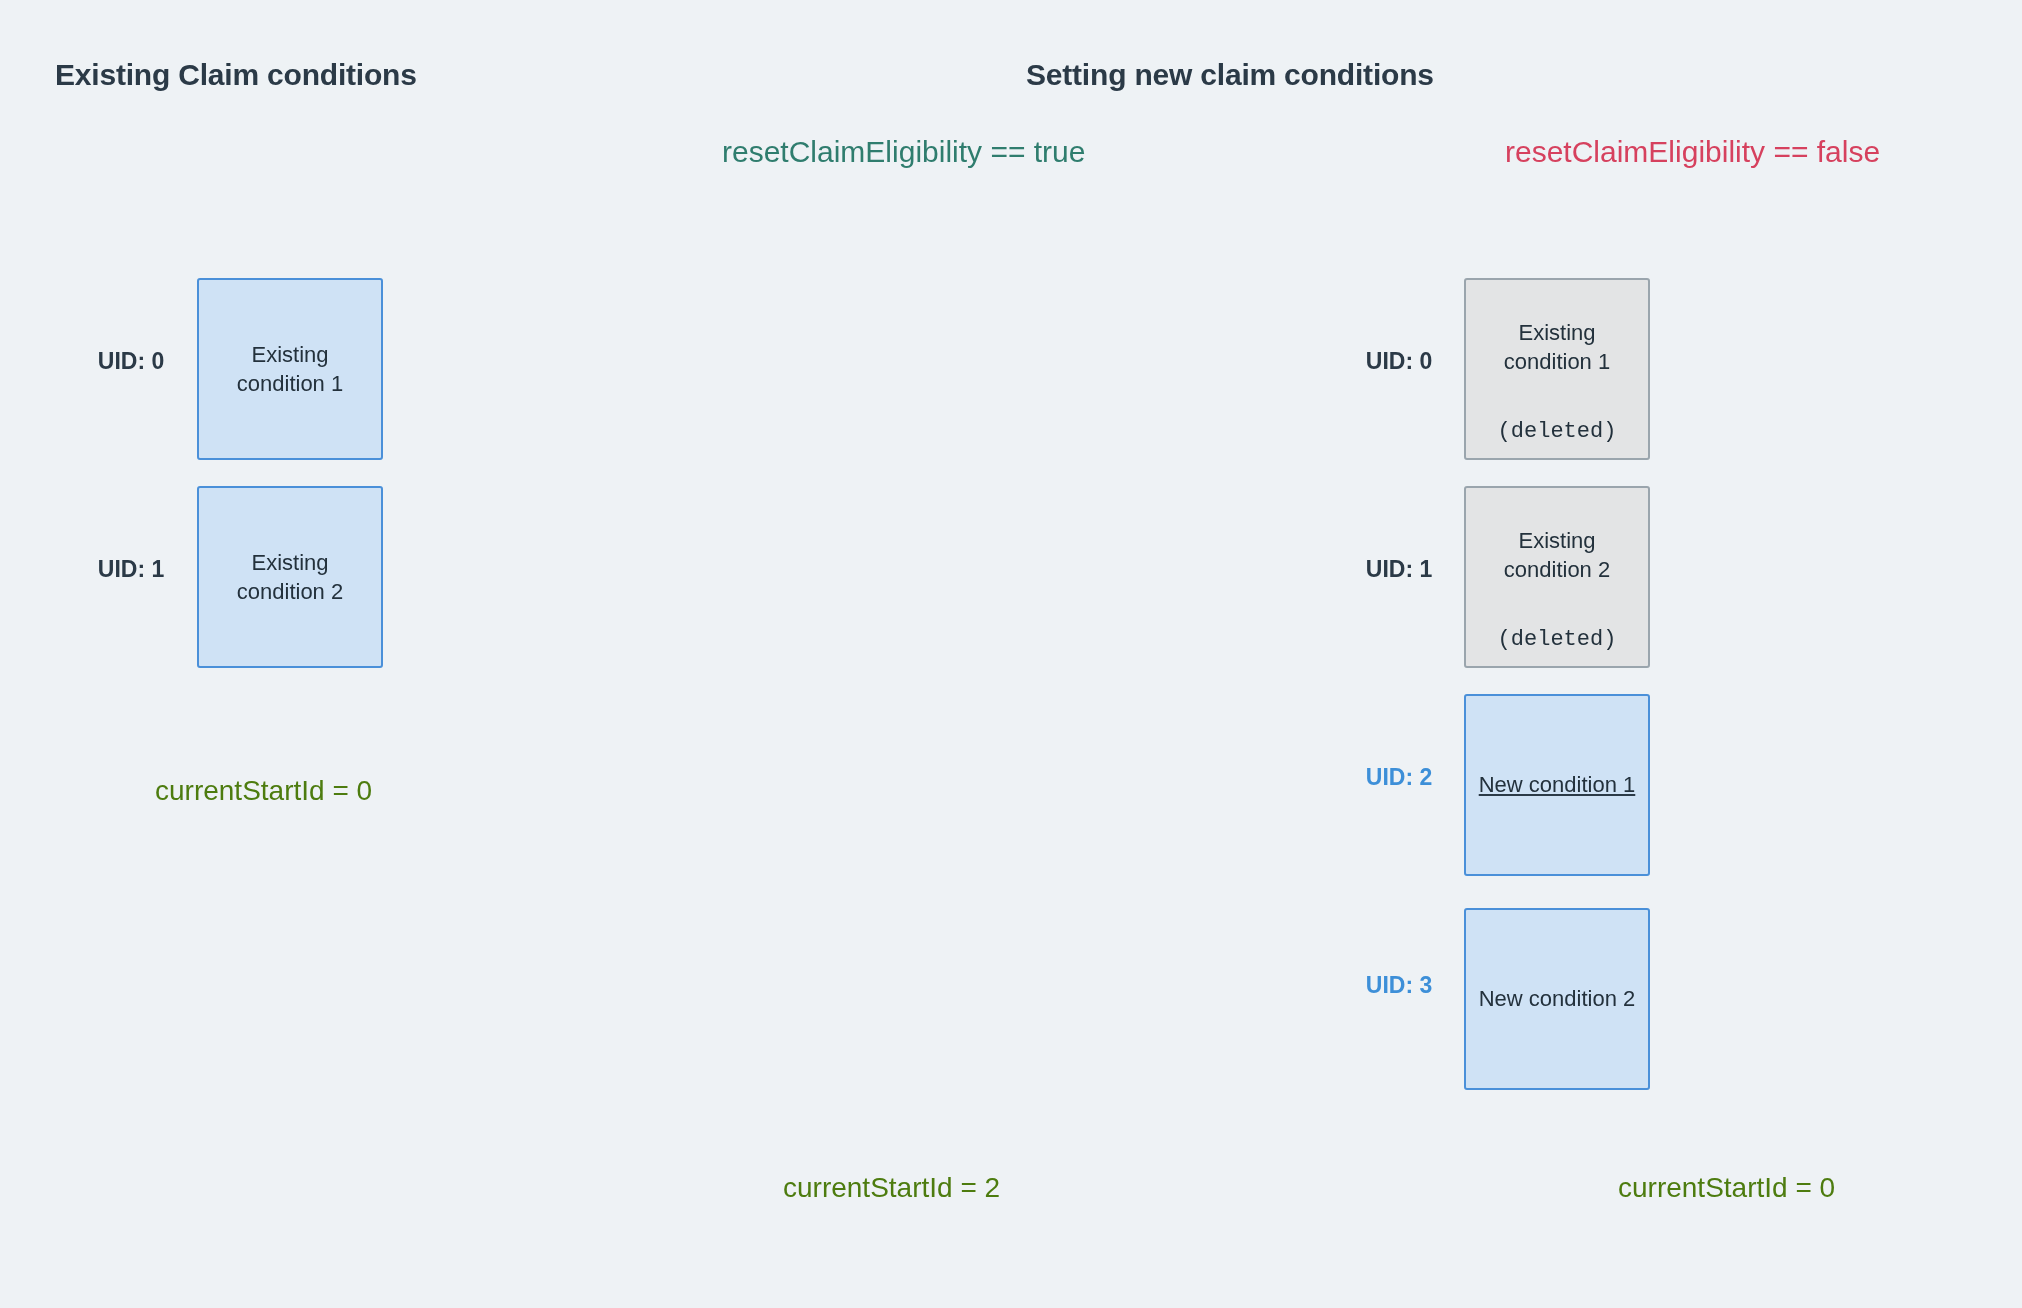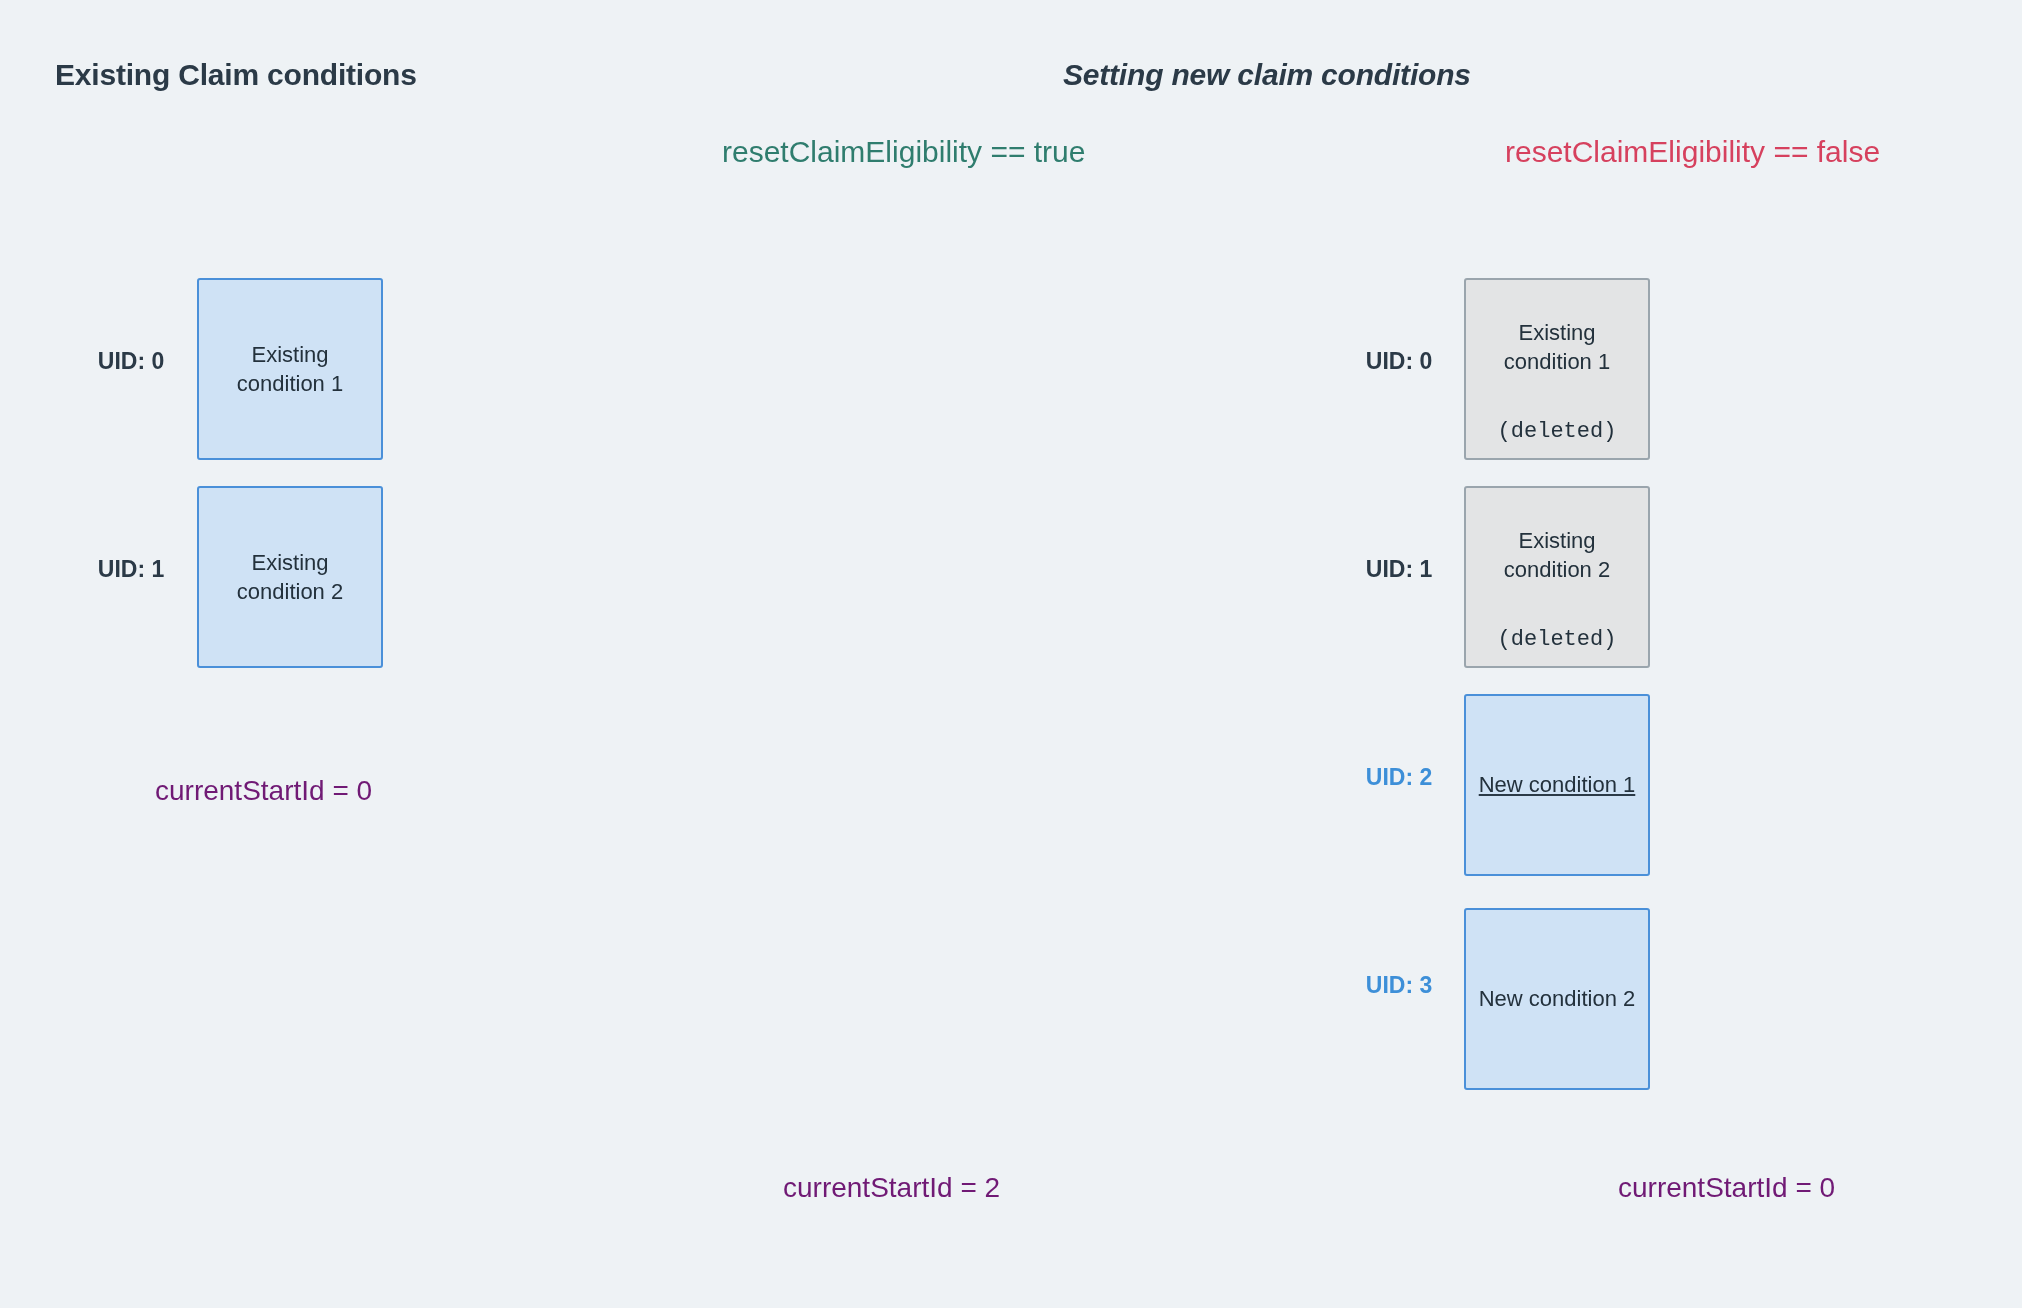--- a/index.html
+++ b/index.html
@@ -25,21 +25,21 @@
   
   .section-title {
     position: absolute;
     font-size: 30px;
     font-weight: bold;
     color: #2b3a47;
     letter-spacing: -0.2px;
     white-space: nowrap;
   }
   #title-left   { left: 55px;  top: 58px; }
-  #title-right  { left: 1063px; top: 58px; font-style: italic; }
+  #title-right  { left: 1026px; top: 58px; }
 
   .cond-expr {
     position: absolute;
     font-size: 30px;
     font-weight: normal;
     white-space: nowrap;
   }
   #expr-true  { left: 722px;  top: 135px; color: #2f7d6e; }
   #expr-false { left: 1505px; top: 135px; color: #d6415e; }
 
@@ -108,21 +108,21 @@
     display: block;
     margin-top: 40px;
     color: #23313c;
     font-family: Liberation Mono, monospace;
   }
 
   
   .footer-label {
     position: absolute;
     font-size: 28px;
-    color: #701a75;
+    color: #4d7c0f;
     white-space: nowrap;
   }
   #footer-existing { left: 155px;  top: 775px; }
   #footer-reset    { left: 783px;  top: 1172px; }
   #footer-noreset  { left: 1618px; top: 1172px; }
 </style>
 </head>
 <body>
 
 <div class="canvas">

